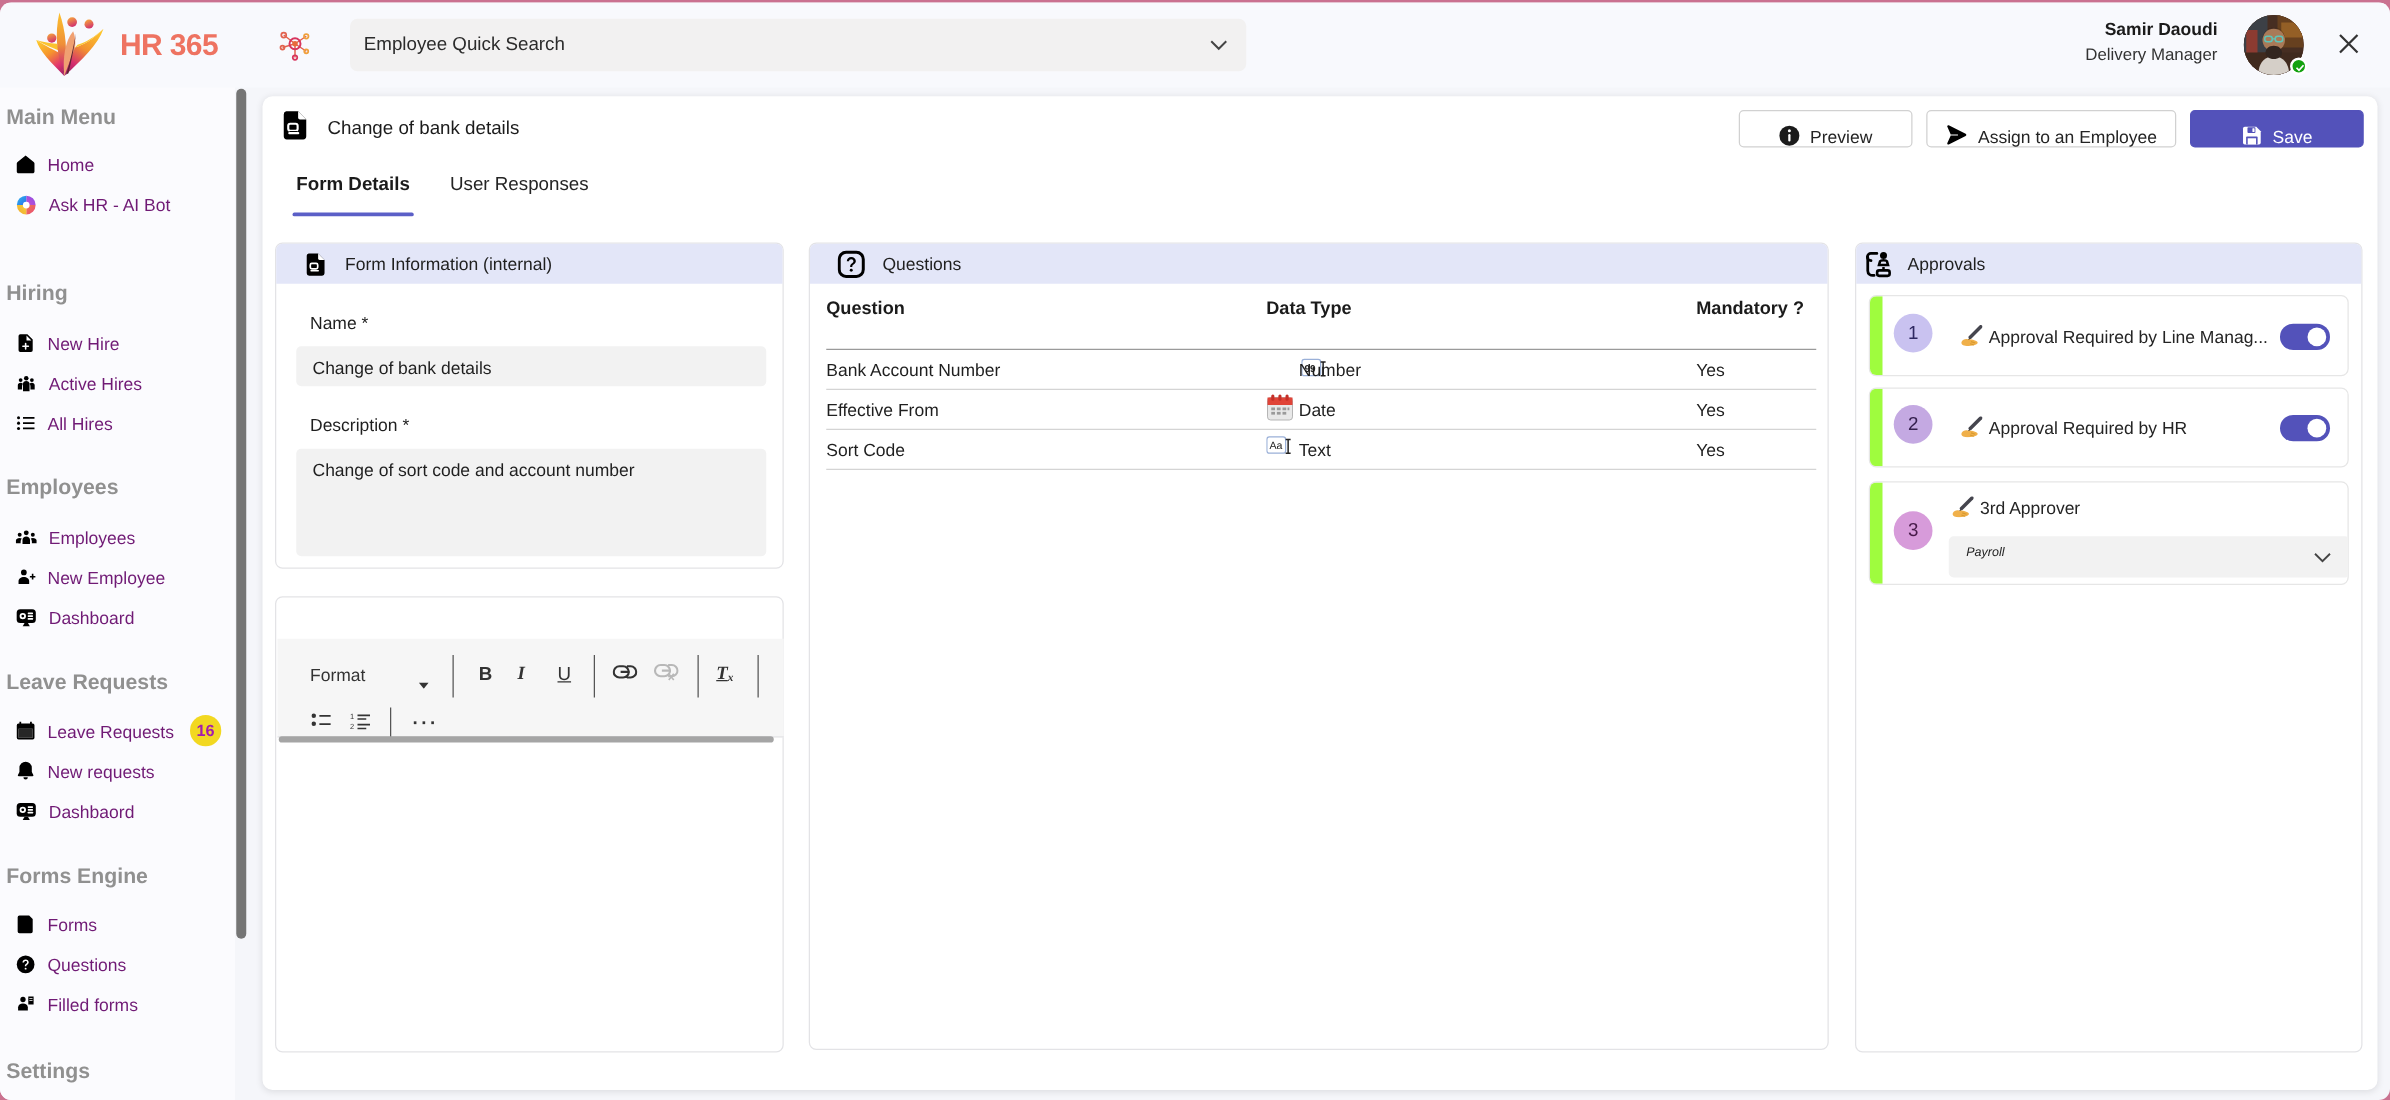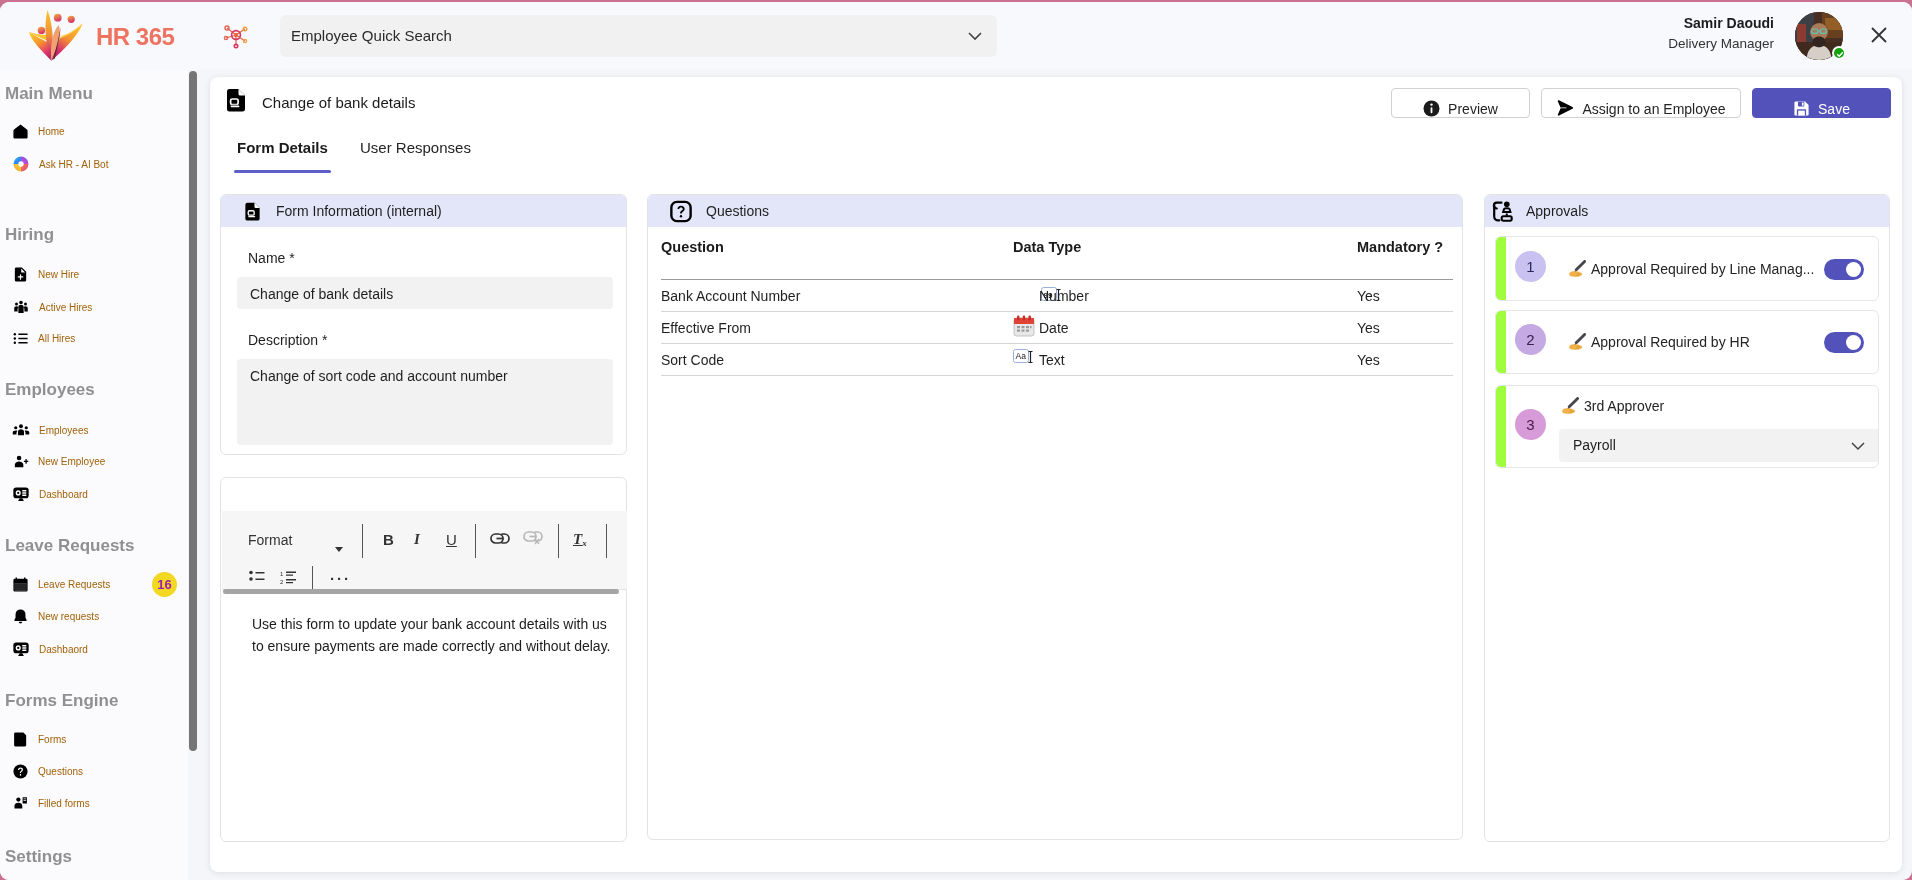--- a/index.html
+++ b/index.html
@@ -18,21 +18,21 @@
 #uname .n { font-size:14px; font-weight:bold; color:#1b1b1b; }
 #uname .r { font-size:13.5px; color:#333; margin-top:5px; }
 #avatar { position:absolute; right:69px; top:10px; width:48px; height:48px; border-radius:50%; overflow:hidden; background:#4a2e23; }
 #avbadge { position:absolute; right:66px; top:44px; width:14px; height:14px; border-radius:50%; background:#13a10e; border:2px solid #fff; }
 #avbadge svg { position:absolute; left:0.5px; top:0.5px; }
 #closex { position:absolute; right:22px; top:22px; }
 
 #sidebar { position:absolute; left:0; top:68px; width:188px; bottom:0; background:#fbfbfe; }
 #sbscroll { position:absolute; left:189px; top:69px; width:8px; height:680px; background:#757575; border-radius:4px; }
 .sbhead { position:absolute; left:5px; font-size:17px; font-weight:bold; color:#909090; }
-.sbitem { position:absolute; left:12px; font-size:10px; color:#a16207; display:flex; align-items:center; gap:9px;text-align:center; }
+.sbitem { position:absolute; left:12px; font-size:14px; color:#701a75; display:flex; align-items:center; gap:9px;text-align:center; }
 .sbitem svg { flex:0 0 auto; }
 #badge16 { position:absolute; left:152px; top:502px; width:25px; height:25px; border-radius:50%; background:#f2d821; color:#a21caf; font-size:13px; font-weight:bold; text-align:center; line-height:25px; }
 
 #main { position:absolute; left:210px; top:75px; width:1692px; height:795px; background:#fff; border-radius:8px; box-shadow:0 1px 6px rgba(0,0,0,0.10); }
 #titlerow { position:absolute; left:14px; top:11px; display:flex; align-items:center; gap:14px; }
 #titlerow .t { font-size:15px; color:#1b1b1b; }
 .btn { position:absolute; top:11px; height:30px; border:1px solid #d1d1d1; border-radius:4px; background:#fff; display:flex; align-items:flex-end; justify-content:center; gap:8px; font-size:14px; color:#242424; }
 #btn-preview { left:1181px; width:139px; }
 #btn-assign { left:1331px; width:200px; }
 #btn-save { left:1542px; width:139px; background:#5352ba; border-color:#5352ba; color:#fff; }
@@ -67,21 +67,21 @@
 .qtd { position:absolute; font-size:14px; color:#1f1f1f; }
 .qline { position:absolute; left:0px; width:792px; height:1px; background:#d4d4d4; }
 
 .apcard { position:absolute; left:10px; width:384px; background:#fff; border:1px solid #e6e6e6; border-radius:6px; overflow:hidden; }
 .apbar { position:absolute; left:0; top:0; bottom:0; width:10px; background:#9ffc3e; }
 .apnum { position:absolute; left:19px; width:31px; height:31px; border-radius:50%; text-align:center; line-height:31px; font-size:15px; }
 .aptext { position:absolute; left:70px; font-size:14px; color:#242424; white-space:nowrap; }
 .toggle { position:absolute; left:328px; width:40px; height:21px; border-radius:11px; background:#5352ba; }
 .toggle::after { content:""; position:absolute; right:3px; top:3px; width:15px; height:15px; border-radius:50%; background:#fff; }
 #apdrop { position:absolute; left:63px; top:43px; width:321px; height:33px; background:#f2f2f2; border-radius:4px; }
-#apdrop .dt { position:absolute; left:14px; top:8px; font-size:14px; color:#1f1f1f; }
+#apdrop .dt { position:absolute; left:14px; top:8px; font-size:10px; color:#1f1f1f;font-style:italic; }
 #apdrop svg { position:absolute; right:14px; top:10px; }
 </style>
 </head>
 <body>
 <div id="app">
 
   <div id="topbar">
     <div id="logo"><svg width="78" height="70" viewBox="0 0 78 70">
       <defs>
         <linearGradient id="lgA" x1="0.2" y1="0" x2="0.75" y2="1">
@@ -401,21 +401,20 @@
           <span class="tbb" style="left:58px;"><svg width="16" height="15" viewBox="0 0 16 15">
                 <text x="0" y="5.5" font-size="6" font-family="Liberation Sans" fill="#333">1</text>
                 <text x="0" y="13.5" font-size="6" font-family="Liberation Sans" fill="#333">2</text>
                 <path d="M6 1.5h10v1.4H6zM6 4.6h7v1.2H6zM6 9h10v1.4H6zM6 12.1h7v1.2H6z" fill="#333"></path>
               </svg></span>
           <span class="tbsep" style="left:90px; height:24px; top:0;"></span>
           <span class="tbb" style="left:108px; letter-spacing:2px; font-weight:bold;">···</span>
         </div>
       </div>
       <div id="graybar"></div>
-      <div id="rtetext">Use this form to update your bank account details with us<br>to ensure payments are made correctly and without delay.</div>
     </div>
 
     <div class="panel" id="panel-q">
       <div class="phead">
           <svg width="22" height="23" viewBox="0 0 24 24">
             <rect x="1.5" y="1.5" width="21" height="21" rx="6" fill="none" stroke="#000" stroke-width="2.6"></rect>
             <path d="M12 5.6c2.3 0 4 1.5 4 3.5 0 1.4-.7 2.3-1.9 3.1-1 .7-1.2 1.1-1.2 2h-1.9c0-1.6.5-2.3 1.7-3.2.9-.7 1.2-1.1 1.2-1.8 0-1-.8-1.7-1.9-1.7S10.1 8.2 10 9.3H8.1c.1-2.2 1.7-3.7 3.9-3.7z" fill="#000"></path>
             <circle cx="12" cy="17.2" r="1.3" fill="#000"></circle>
           </svg>
           <span class="pt">Questions</span>

